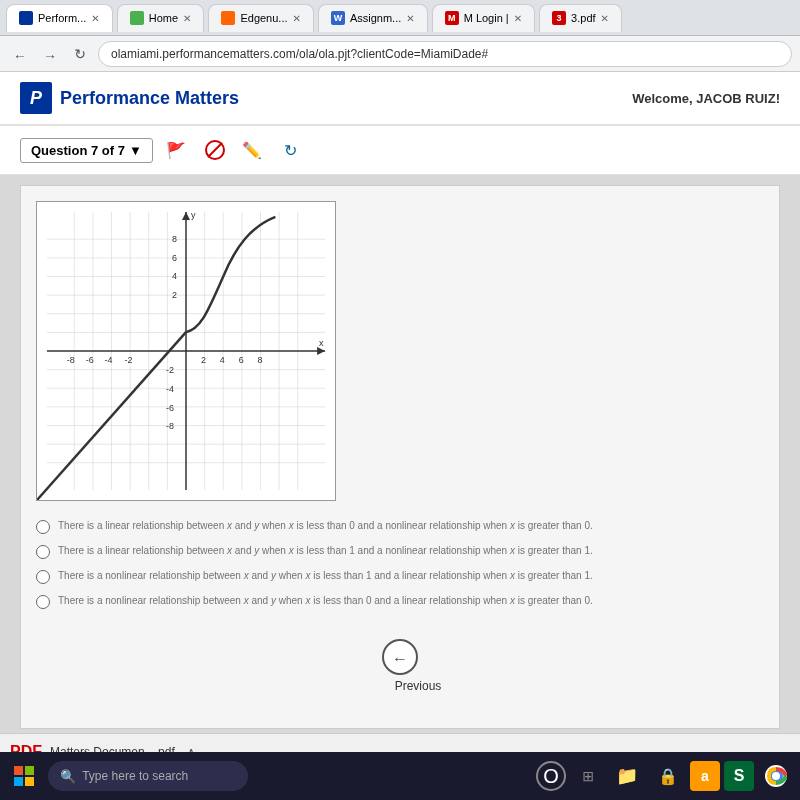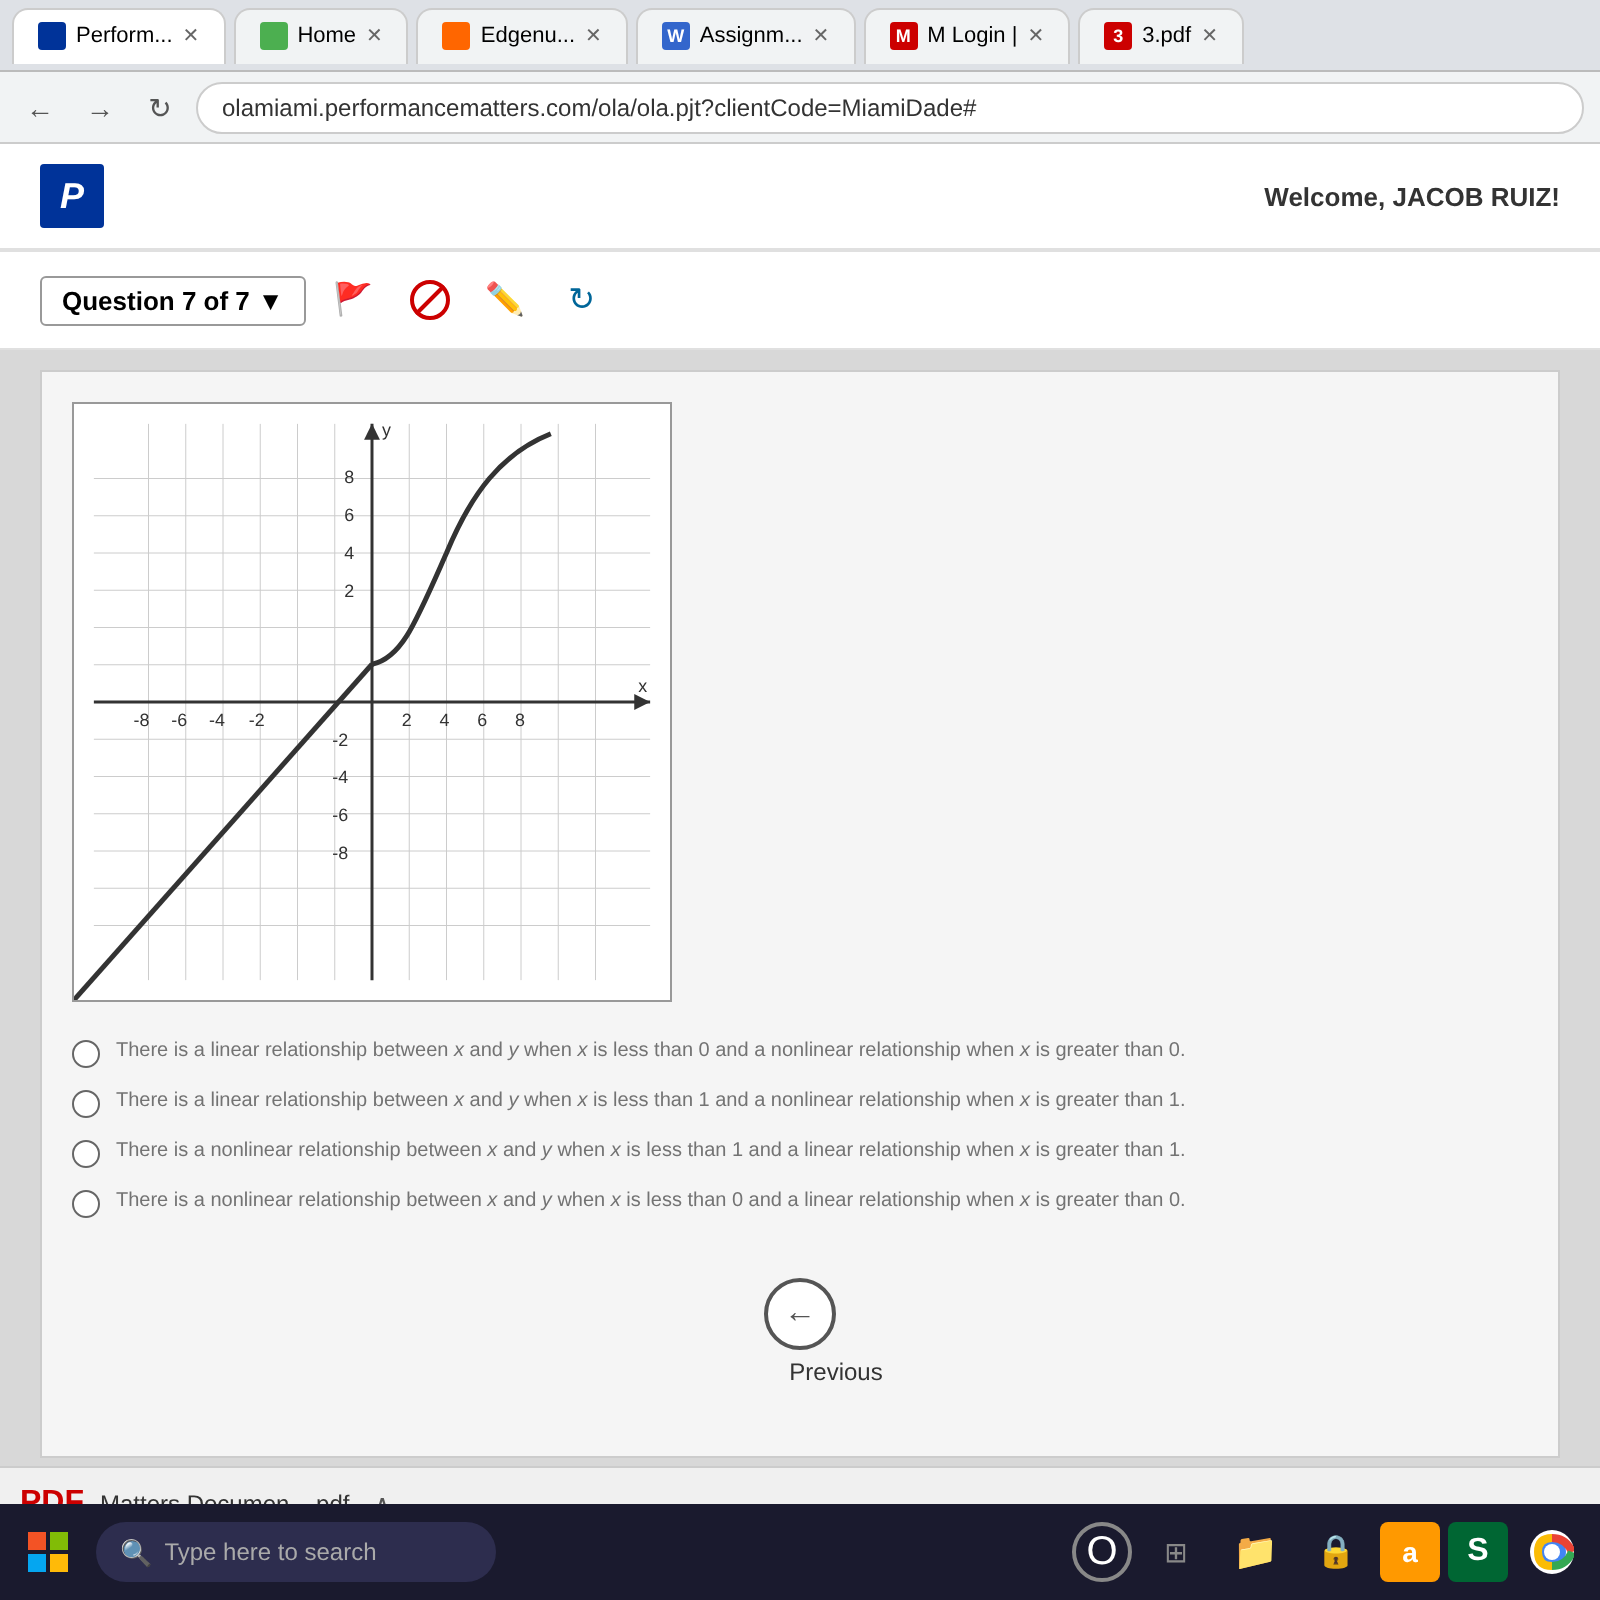--- a/index.html
+++ b/index.html
@@ -387,20 +387,21 @@
   <div class="address-bar">
     <span>olamiami.performancematters.com/ola/ola.pjt?clientCode=MiamiDade#</span>
   </div>
 </div>
 
 <div class="page">
 
   <div class="pm-header">
     <div class="pm-logo">
       <div class="pm-logo-icon">P</div>
+      <span>Performance Matters</span>
     </div>
     <div class="welcome-text">Welcome, JACOB RUIZ!</div>
   </div>
 
   <div class="question-toolbar">
     <div class="question-selector">
       <span>Question 7 of 7</span>
       <span>▼</span>
     </div>
     <div class="toolbar-icon flag">🚩</div>

